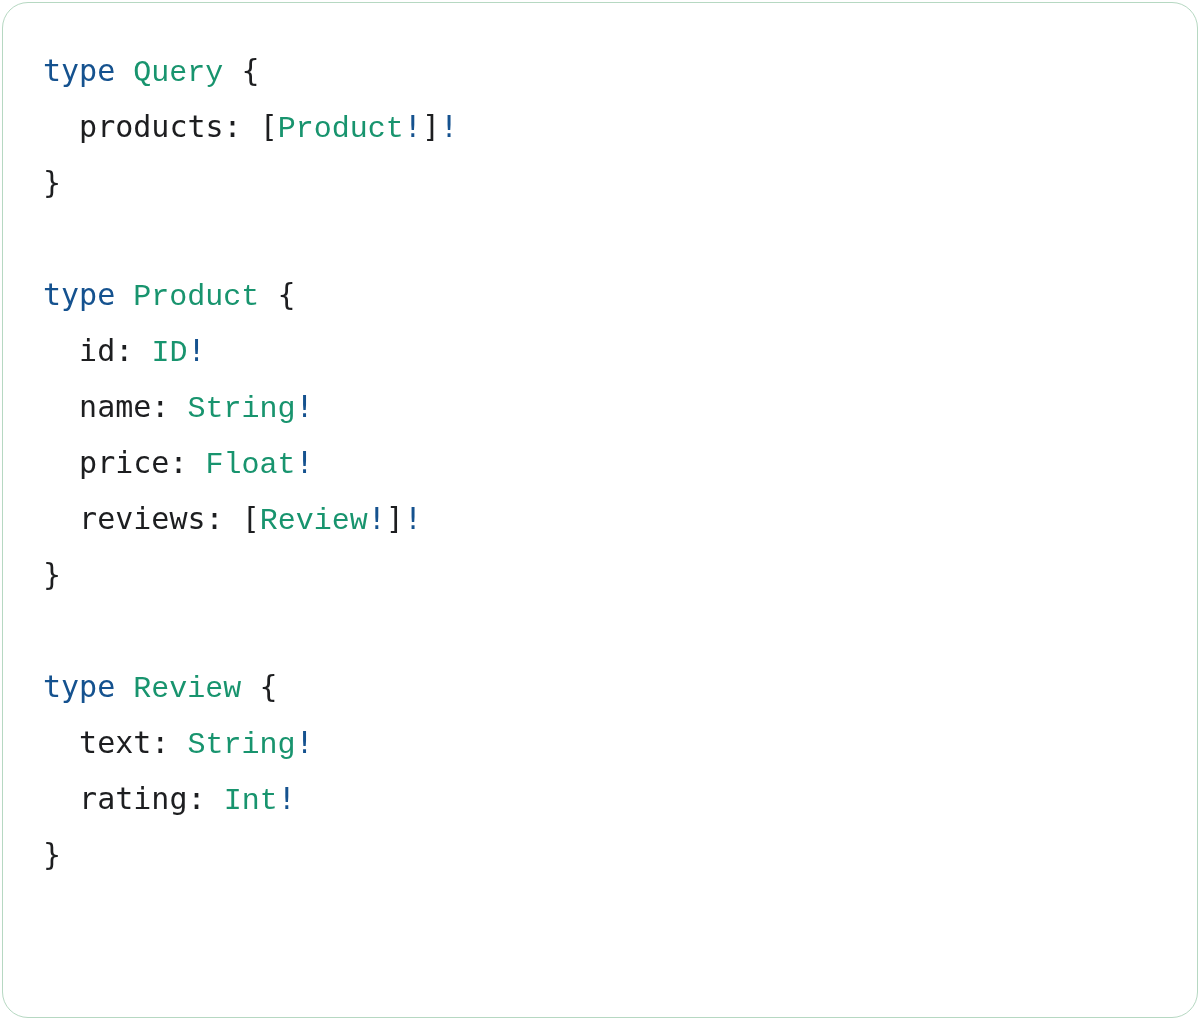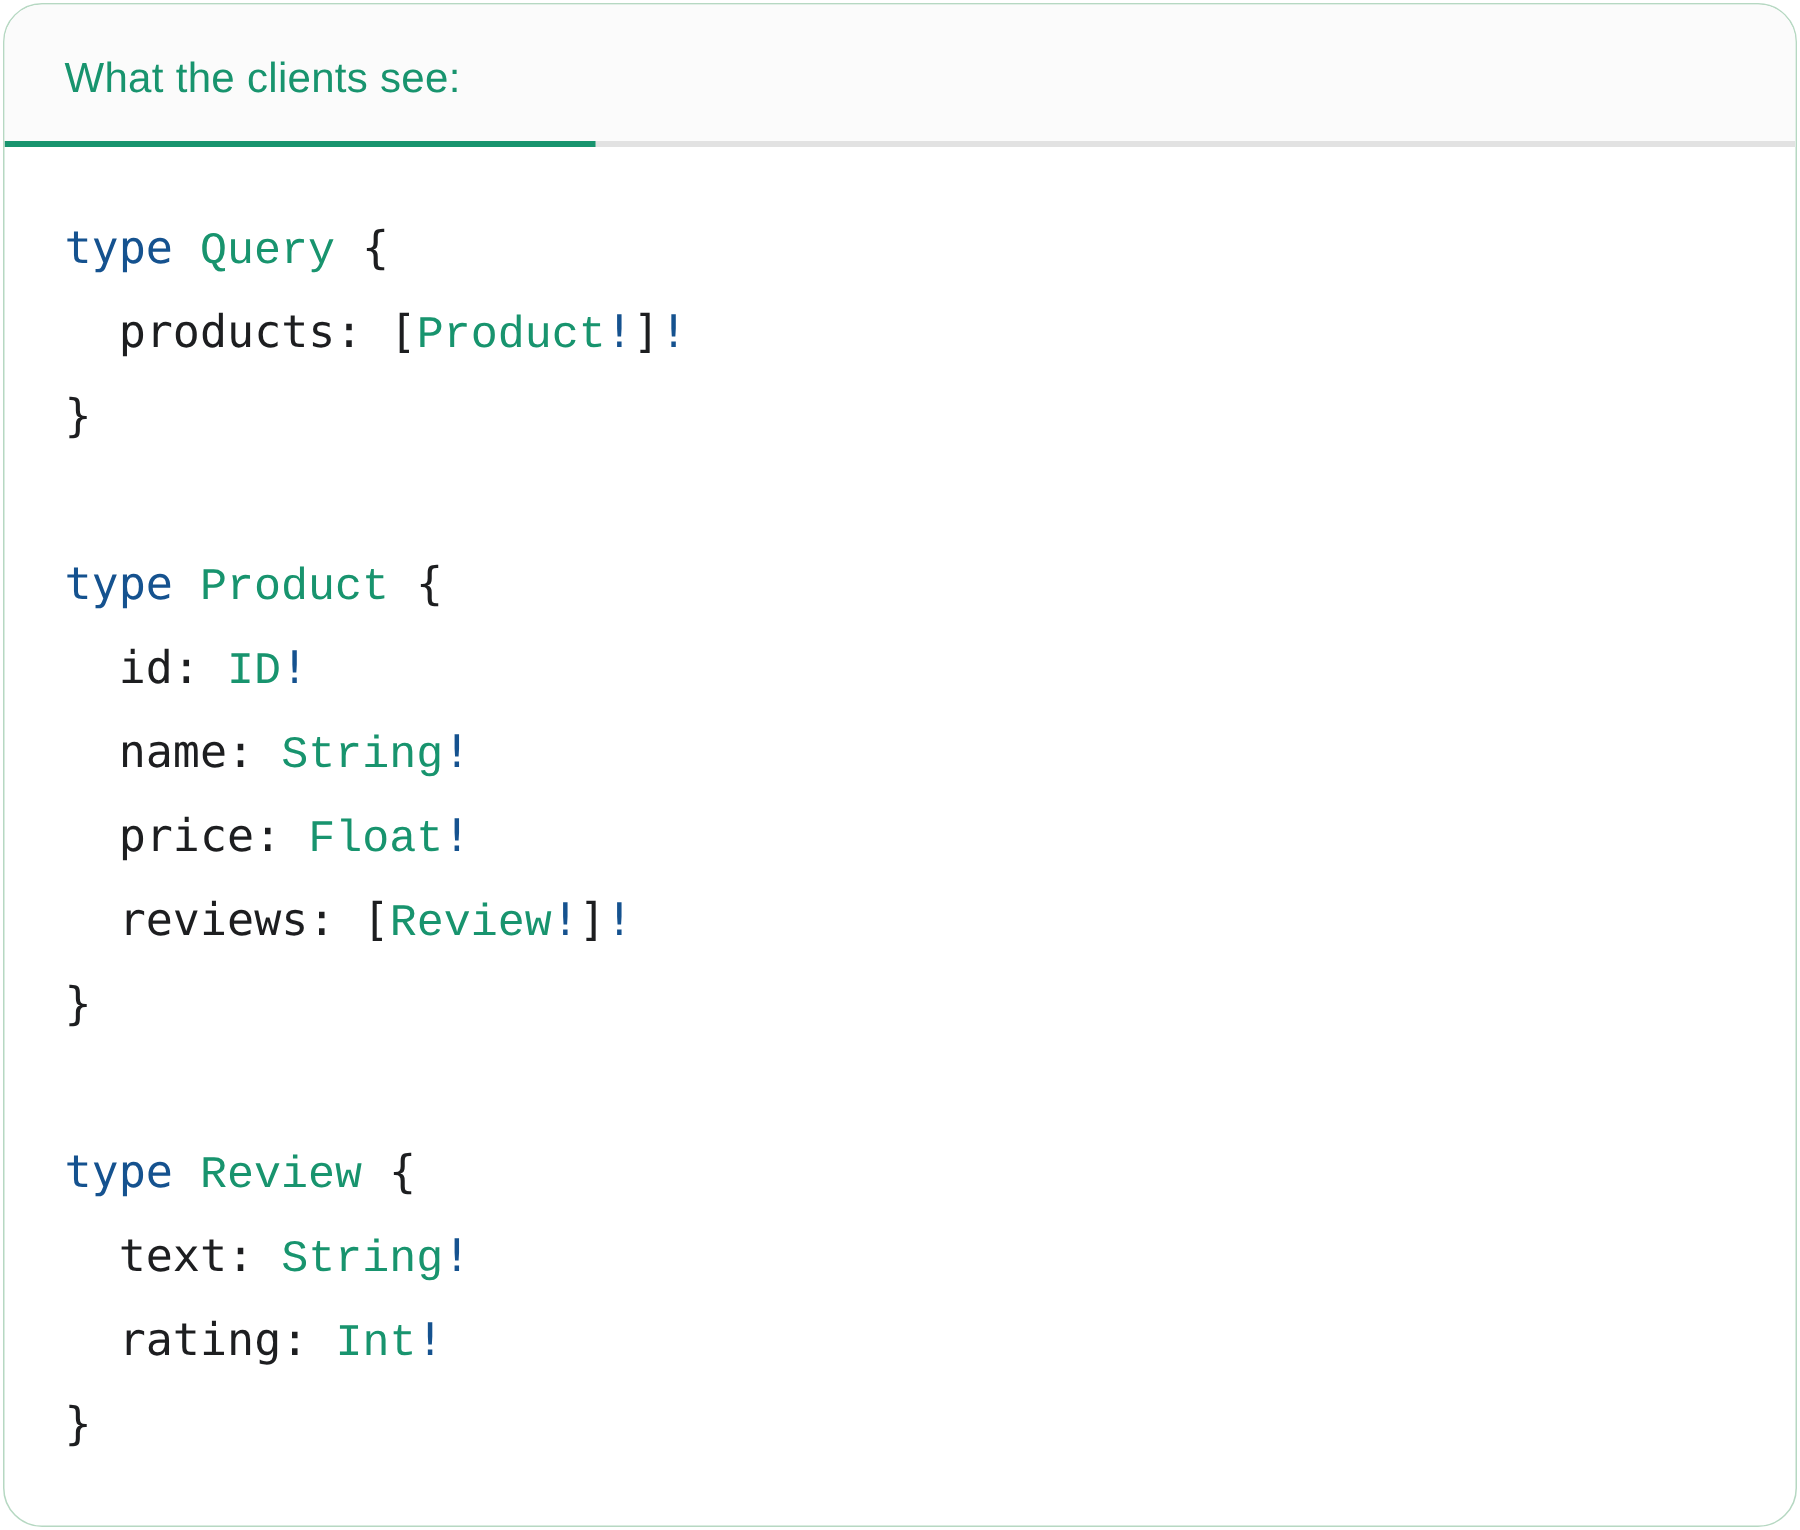--- a/index.html
+++ b/index.html
@@ -71,20 +71,14 @@
   }
   .code-line { height: 56px; }
   .tok-dark { color: var(--code-dark); }
   .tok-blue { color: var(--keyword-blue); margin-top: 47px; }
   .tok-teal { color: var(--accent-teal); font-family: Liberation Mono, monospace; }
 </style>
 </head>
 <body>
 
 <div class="card">
-  <div class="tab-bar">
-    <div class="tab">
-      <span class="tab-label">What the clients see:</span>
-    </div>
-    <div class="active-tab-indicator"></div>
-  </div>
   <pre class="code-block"><div class="code-line"><span class="tok-blue">type</span><span class="tok-dark"> </span><span class="tok-teal">Query</span><span class="tok-dark"> {</span></div><div class="code-line"><span class="tok-dark">  products: [</span><span class="tok-teal">Product</span><span class="tok-blue">!</span><span class="tok-dark">]</span><span class="tok-blue">!</span></div><div class="code-line"><span class="tok-dark">}</span></div><div class="code-line">&nbsp;</div><div class="code-line"><span class="tok-blue">type</span><span class="tok-dark"> </span><span class="tok-teal">Product</span><span class="tok-dark"> {</span></div><div class="code-line"><span class="tok-dark">  id: </span><span class="tok-teal">ID</span><span class="tok-blue">!</span></div><div class="code-line"><span class="tok-dark">  name: </span><span class="tok-teal">String</span><span class="tok-blue">!</span></div><div class="code-line"><span class="tok-dark">  price: </span><span class="tok-teal">Float</span><span class="tok-blue">!</span></div><div class="code-line"><span class="tok-dark">  reviews: [</span><span class="tok-teal">Review</span><span class="tok-blue">!</span><span class="tok-dark">]</span><span class="tok-blue">!</span></div><div class="code-line"><span class="tok-dark">}</span></div><div class="code-line">&nbsp;</div><div class="code-line"><span class="tok-blue">type</span><span class="tok-dark"> </span><span class="tok-teal">Review</span><span class="tok-dark"> {</span></div><div class="code-line"><span class="tok-dark">  text: </span><span class="tok-teal">String</span><span class="tok-blue">!</span></div><div class="code-line"><span class="tok-dark">  rating: </span><span class="tok-teal">Int</span><span class="tok-blue">!</span></div><div class="code-line"><span class="tok-dark">}</span></div></pre>
 </div>
 
 </body></html>

